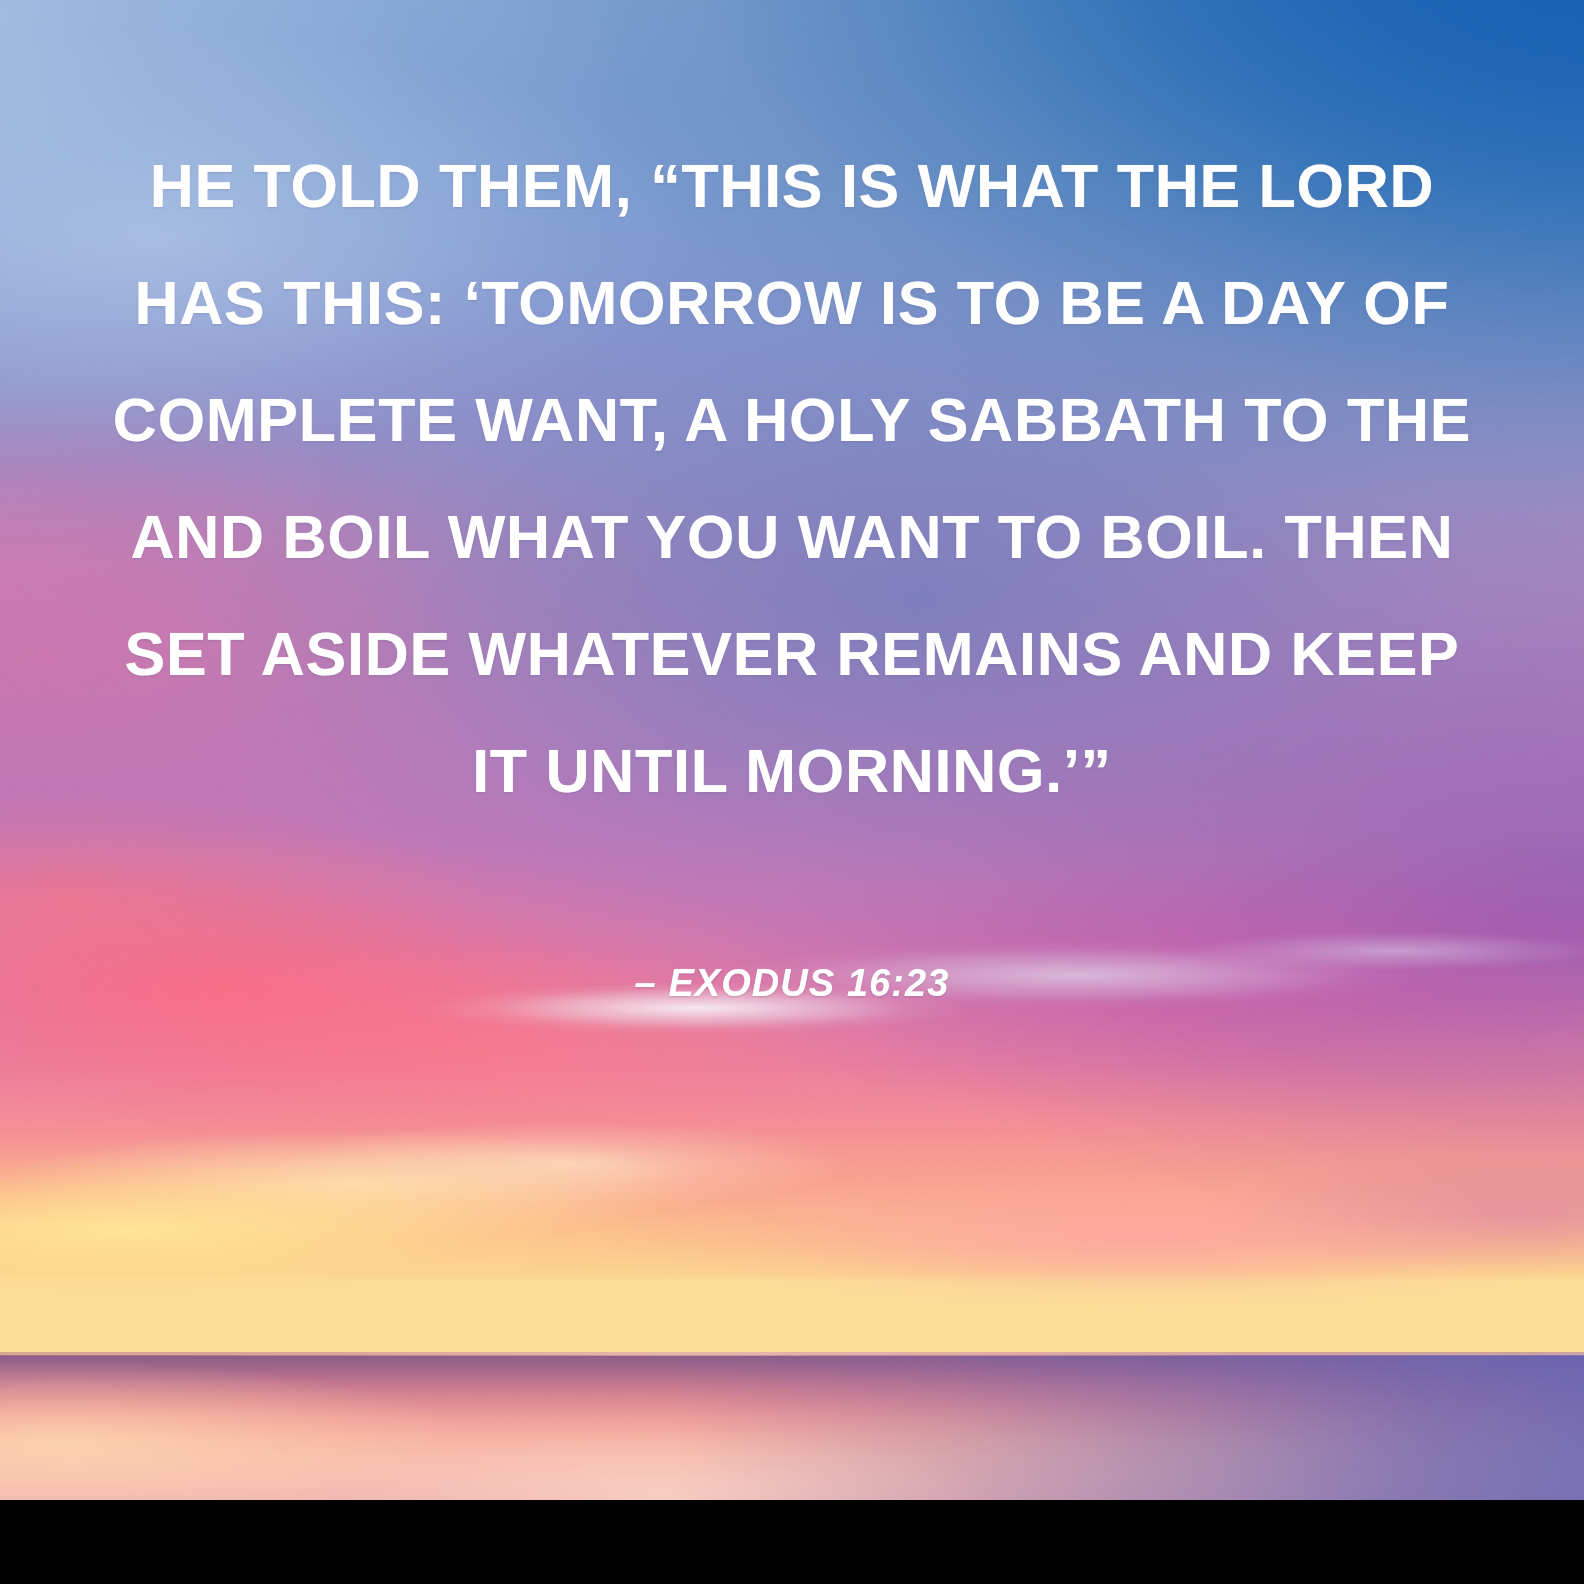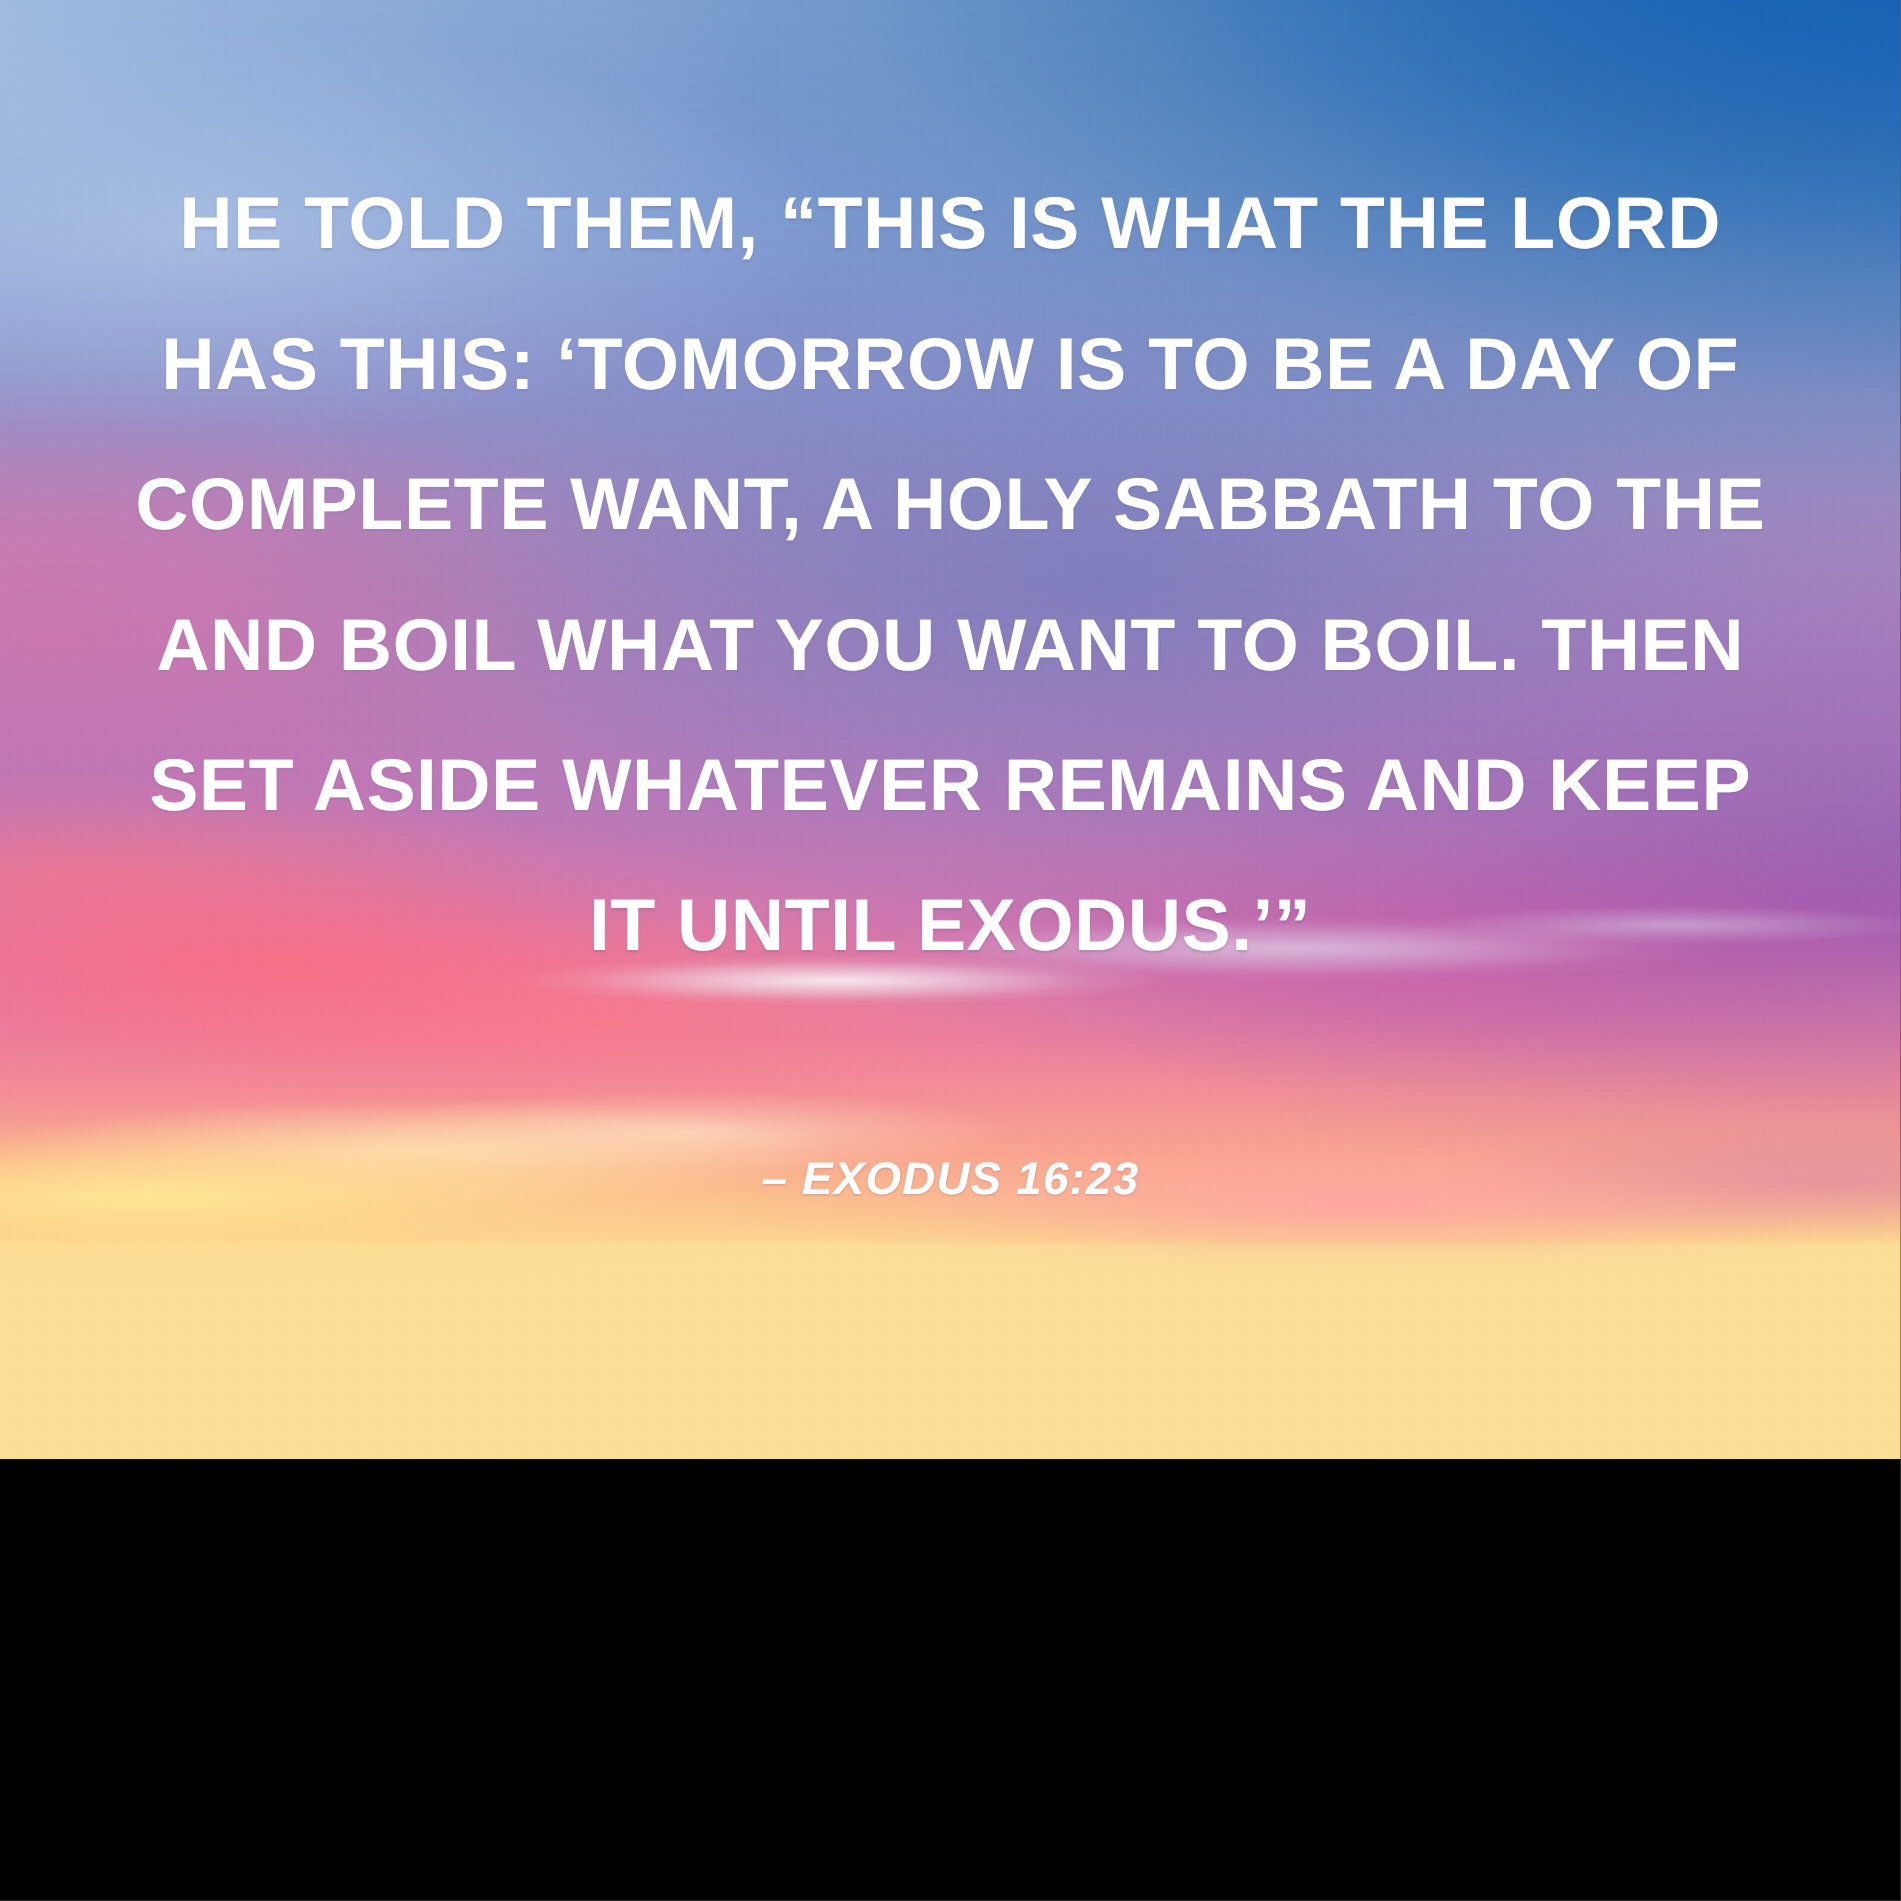--- a/index.html
+++ b/index.html
@@ -3,24 +3,24 @@
 <meta charset="utf-8">
 <style>
   html, body {
     margin: 0;
     padding: 0;
     background: #000;
   }
   #canvas {
     position: relative;
     width: 1584px;
-    height: 1216px;
+    height: 1500px;
     overflow: hidden;
     font-family: "Liberation Sans", sans-serif;
-    background: #404040;
+    background: #a16207;
   }
 
   
   .layer { position: absolute; inset: 0; }
 
   
   .sky-base {
     background: linear-gradient(to bottom,
       #7fa2d4 0%,
       #7b9dd2 6%,
@@ -321,20 +321,20 @@
   <div class="sea-topline"></div>
 
   <div class="layer grain"></div>
 
   <div class="quote-block">
     <span class="quote-line">HE TOLD THEM, “THIS IS WHAT THE LORD</span>
     <span class="quote-line">HAS THIS: ‘TOMORROW IS TO BE A DAY OF</span>
     <span class="quote-line">COMPLETE WANT, A HOLY SABBATH TO THE</span>
     <span class="quote-line">AND BOIL WHAT YOU WANT TO BOIL. THEN</span>
     <span class="quote-line">SET ASIDE WHATEVER REMAINS AND KEEP</span>
-    <span class="quote-line">IT UNTIL EXODUS.’”</span>
+    <span class="quote-line">IT UNTIL MORNING.’”</span>
   </div>
 
   <div class="attribution">
     <span>– EXODUS 16:23</span>
   </div>
 
 </div>
 
 </body></html>

